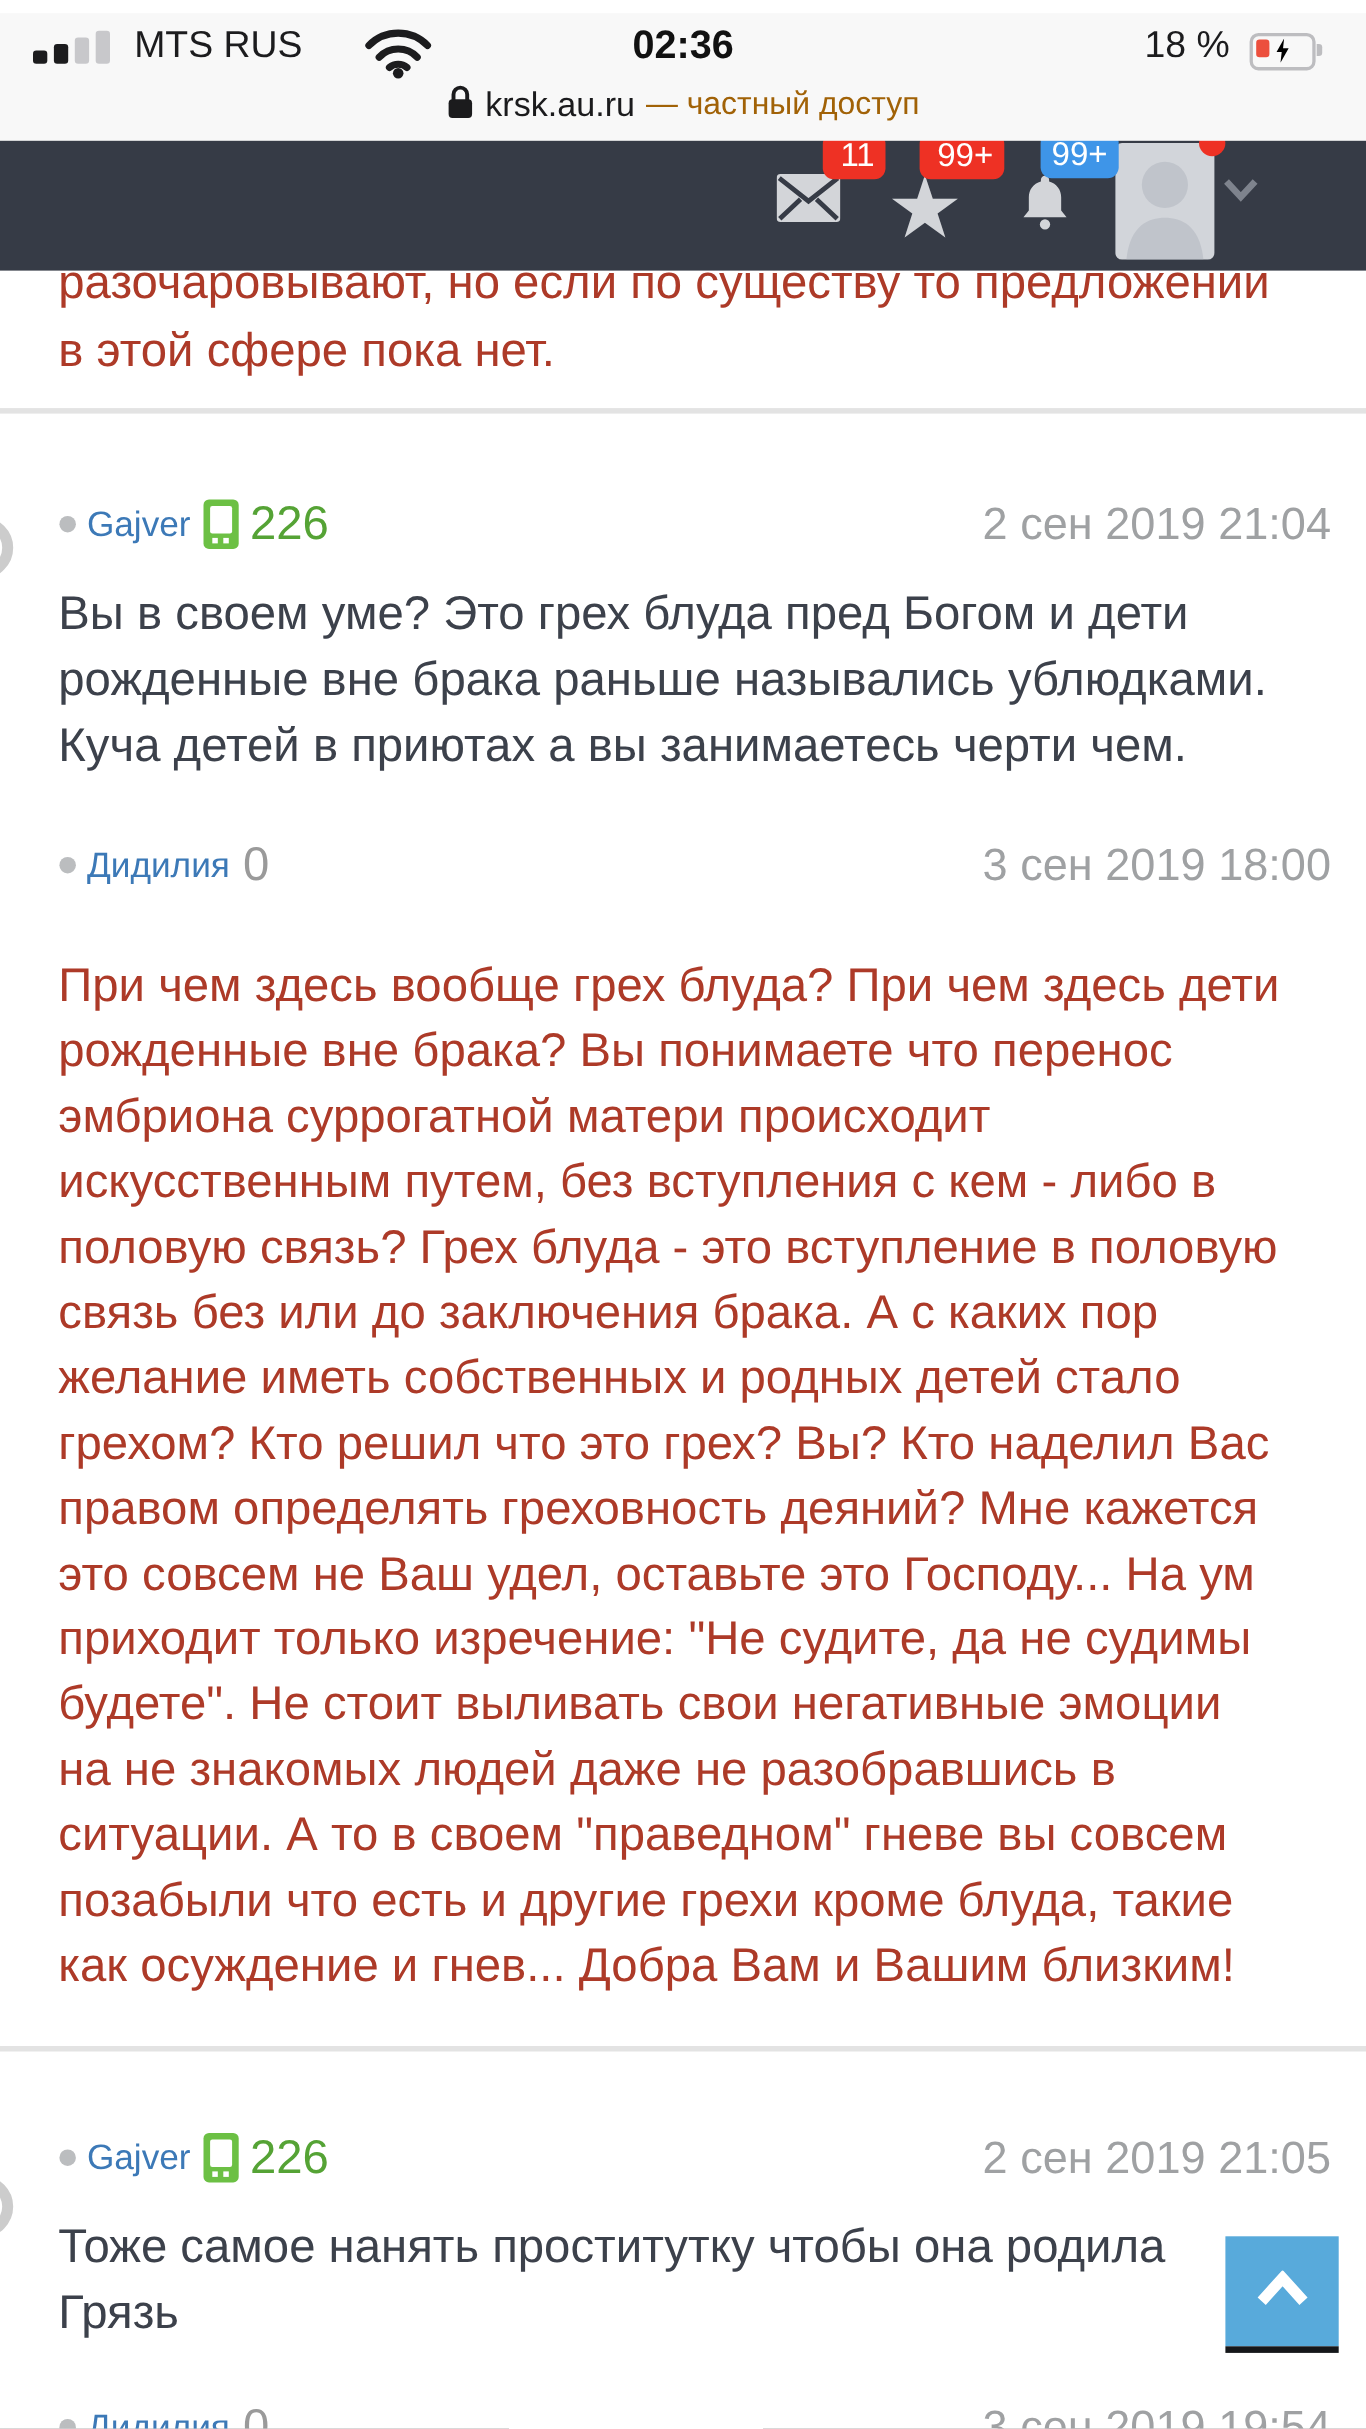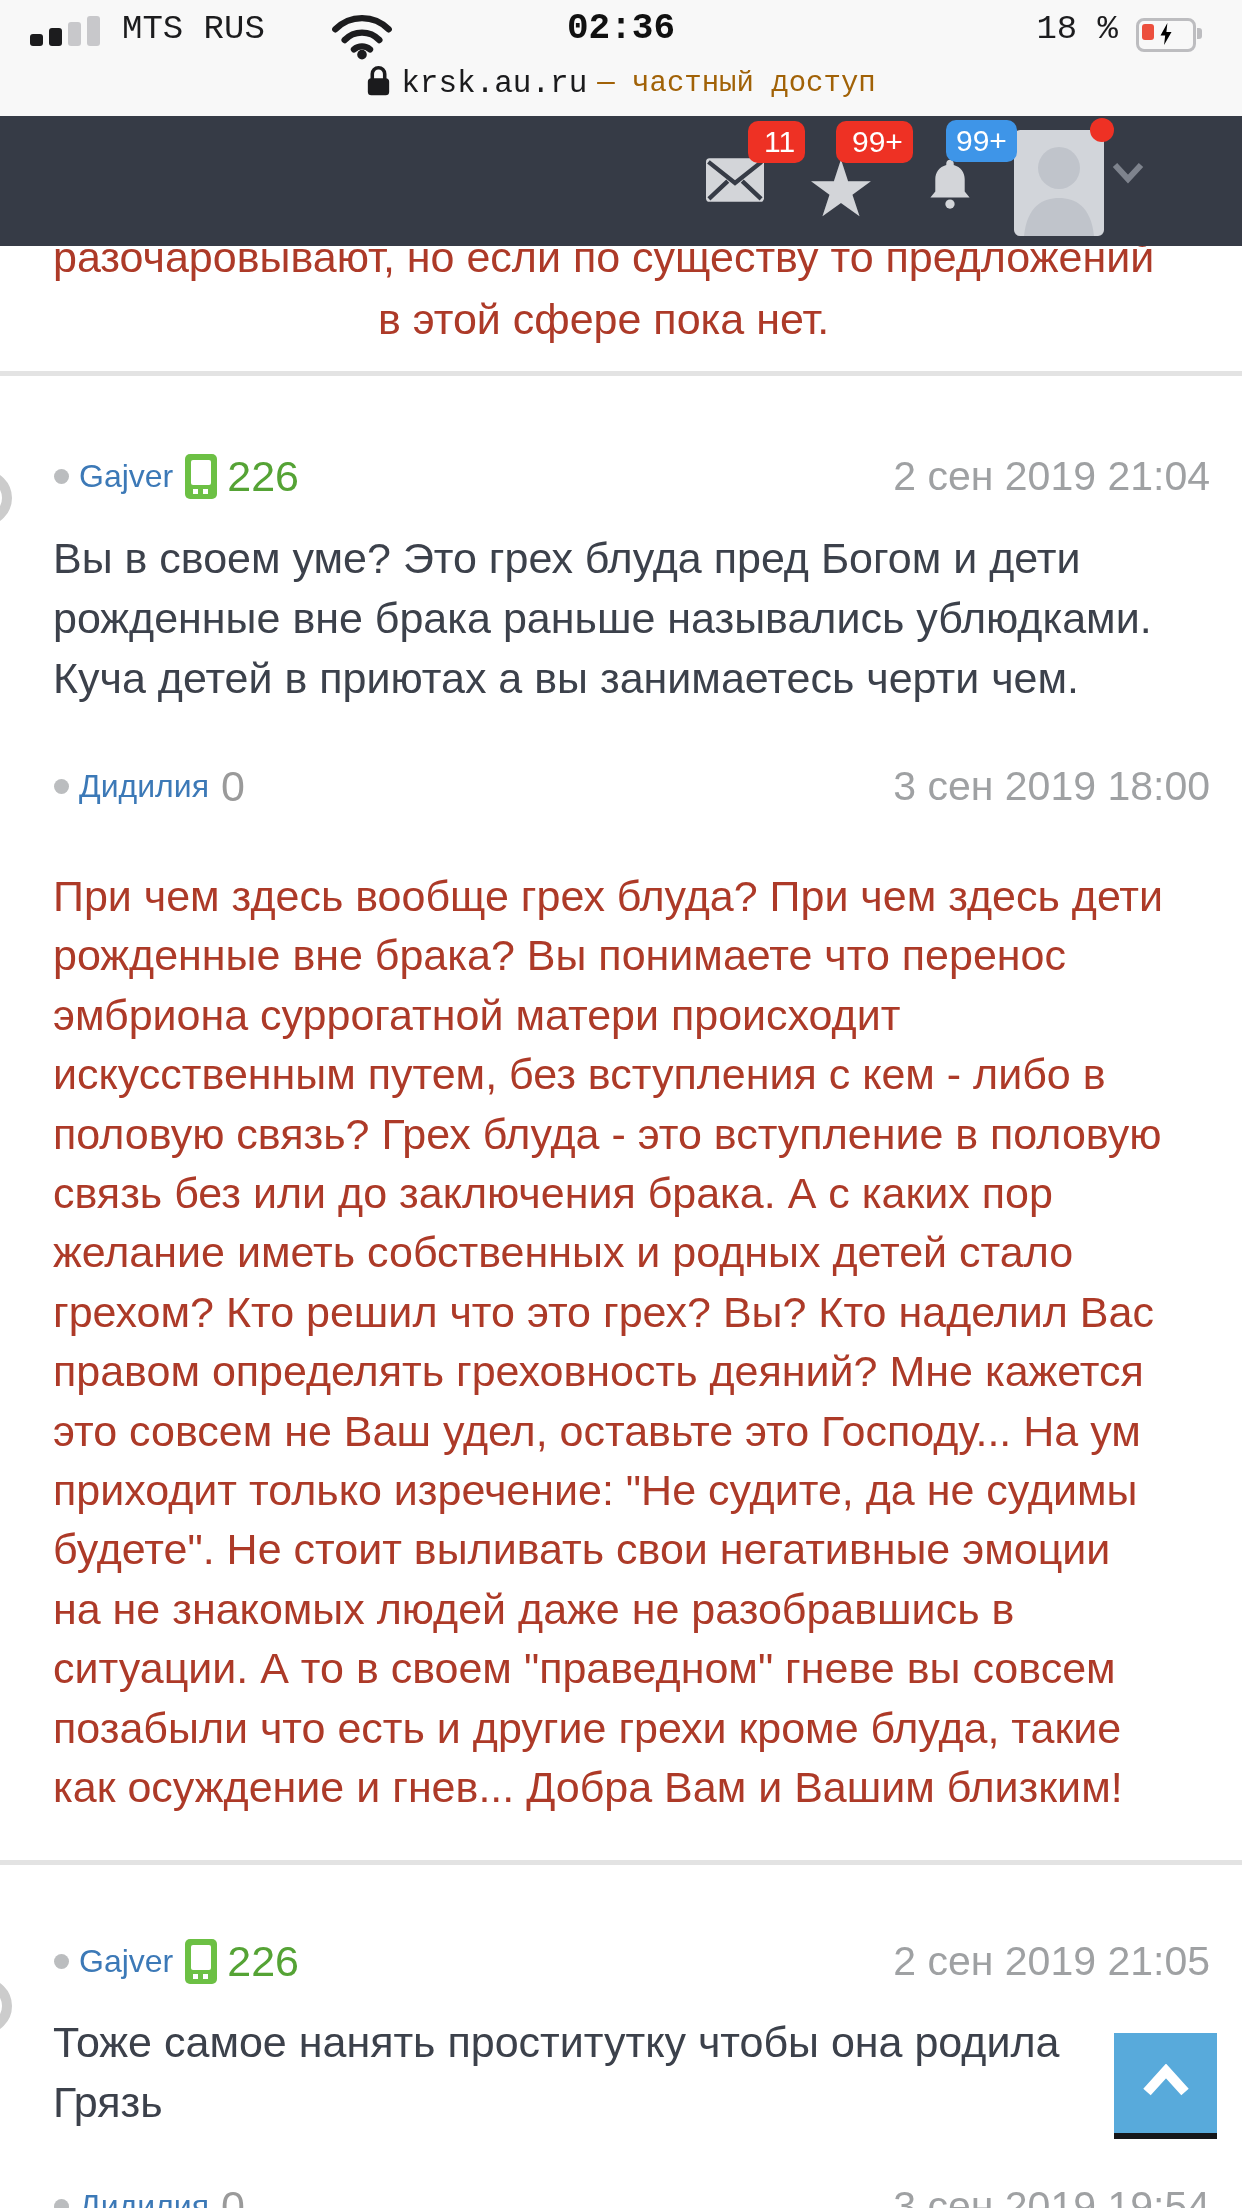--- a/index.html
+++ b/index.html
@@ -1,20 +1,20 @@
 <!DOCTYPE html>
 <html><head>
 <meta charset="utf-8">
 <style>
   html,body{margin:0;padding:0;}
   body{font-family:"Liberation Sans","DejaVu Sans",sans-serif;background:#888;}
   #screen{position:relative;width:1242px;height:2208px;background:#ffffff;overflow:hidden;margin:0 auto;}
 
   
-  .status-area{position:absolute;left:0;top:0;width:1242px;height:116px;background:#f8f8f8;z-index:30;font-family:Liberation Mono, monospace;}
+  .status-area{position:absolute;left:0;top:12px;width:1242px;height:116px;background:#f8f8f8;z-index:30;}
   .sig-bars{position:absolute;left:30px;top:16px;width:80px;height:32px;}
   .sig-bars span{position:absolute;bottom:2px;width:13px;border-radius:3px;}
   .sig-b1{left:0;height:12px;background:#1c1c1e;}
   .sig-b2{left:19px;height:18px;background:#1c1c1e;}
   .sig-b3{left:38px;height:24px;background:#c8c8cb;}
   .sig-b4{left:57px;height:30px;background:#c8c8cb;}
   .carrier{position:absolute;left:122px;top:10px;font-size:34px;color:#1c1c1e;}
   .wifi{position:absolute;left:330px;top:12px;}
   .clock{position:absolute;left:471px;top:8px;width:300px;text-align:center;font-size:36px;font-weight:bold;color:#111;}
   .batt-pct{position:absolute;left:1000px;top:10px;width:118px;text-align:right;font-size:34px;color:#1c1c1e;}
@@ -36,21 +36,21 @@
   .badge.red{background:#ee3124;padding-left:16px;}
   .badge.blue{background:#3e95e8;}
   .star-glyph{font-family:"DejaVu Sans",sans-serif;font-size:78px;line-height:78px;color:#d3d5d9;}
   .avatar{position:absolute;left:1014px;top:14px;width:90px;height:106px;border-radius:6px;background:#d2d5da;overflow:hidden;}
   .avatar-dot{position:absolute;left:1090px;top:2px;width:24px;height:24px;border-radius:50%;background:#ee3124;z-index:3;}
 
   
   .red-text{color:#ad3a28;}
   .dark-text{color:#3c414b;}
   .body-block{position:absolute;left:53px;font-size:43px;line-height:60px;white-space:pre;z-index:1;}
-  .intro-block{position:absolute;left:53px;top:226px;font-size:43px;line-height:62px;white-space:pre;z-index:1;text-align:center;}
+  .intro-block{position:absolute;left:53px;top:226px;font-size:43px;line-height:62px;white-space:pre;z-index:1;}
   .divider{position:absolute;left:0;width:1242px;height:5px;background:#e3e3e3;}
   .edge-arc{position:absolute;left:-44px;width:56px;height:56px;border:10px solid #cccccc;border-radius:50%;background:#fff;box-sizing:border-box;z-index:1;}
 
   .c-header{position:absolute;left:0;width:1242px;height:52px;display:flex;align-items:center;padding:0 32px 0 54px;box-sizing:border-box;z-index:1;}
   .bullet{width:15px;height:15px;border-radius:50%;background:#bbbdbf;margin-right:10px;flex:none;}
   .author{font-size:32px;color:#3c79b7;margin-right:12px;}
   .rating-green{font-size:43px;color:#55a335;}
   .rating-gray{font-size:43px;color:#9a9a9a;}
   .c-date{margin-left:auto;font-size:41px;color:#9fa1a3;}
   .phone-icon{position:relative;display:inline-block;width:32px;height:45px;background:#6cc044;border-radius:5px;margin-right:10px;flex:none;}

